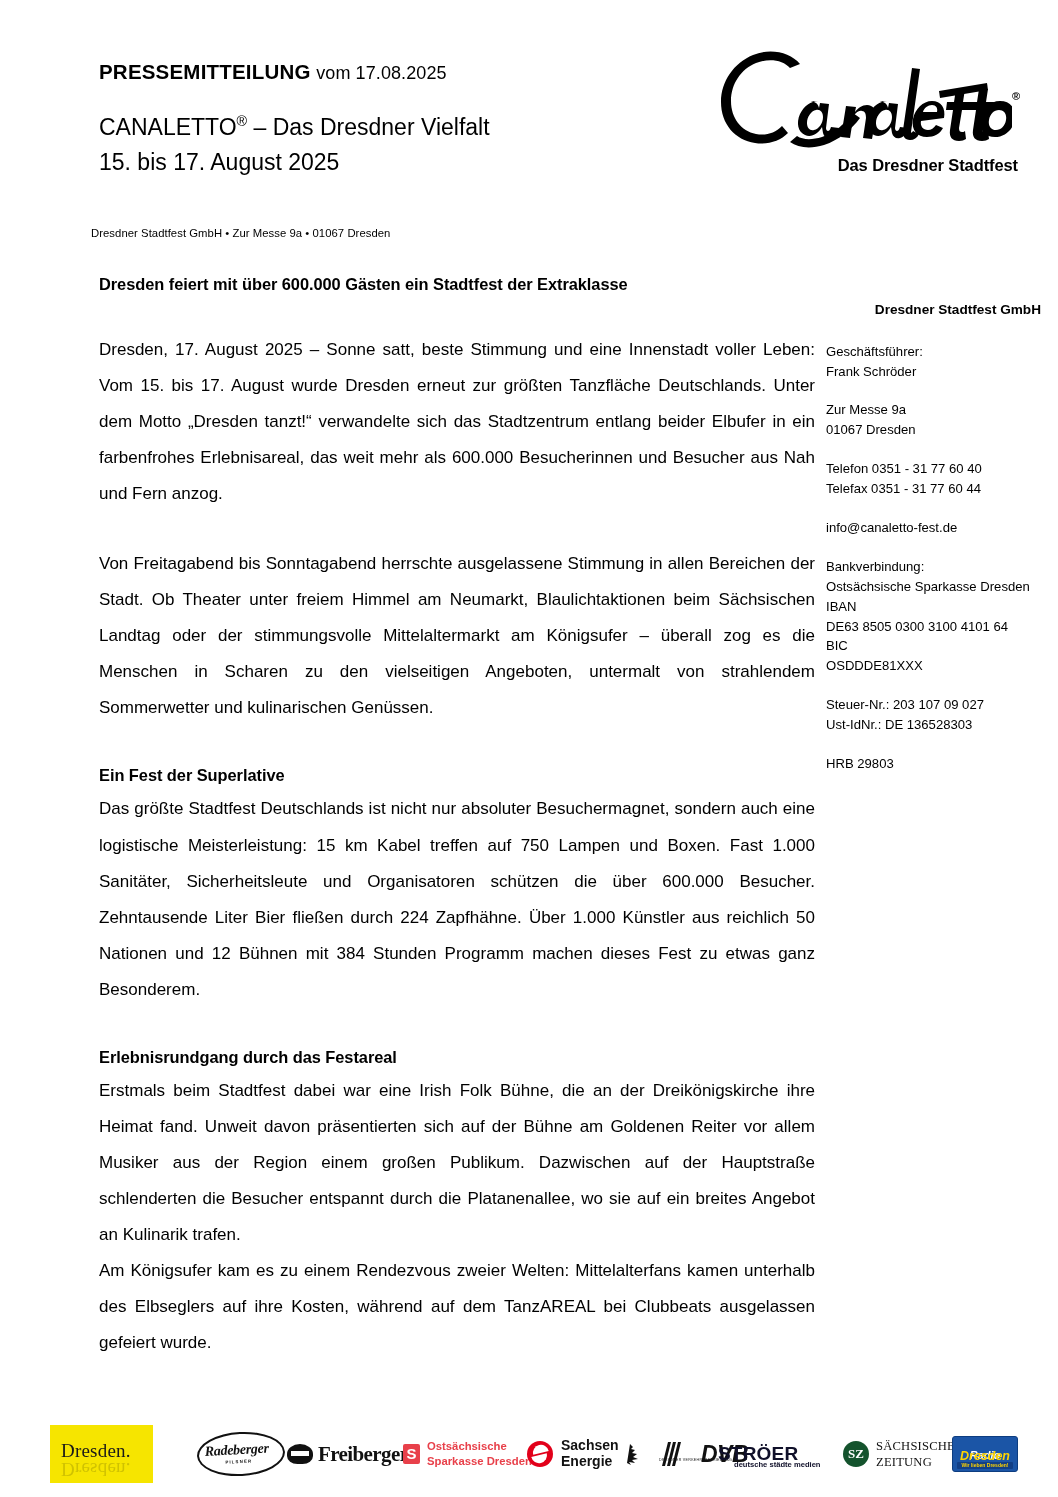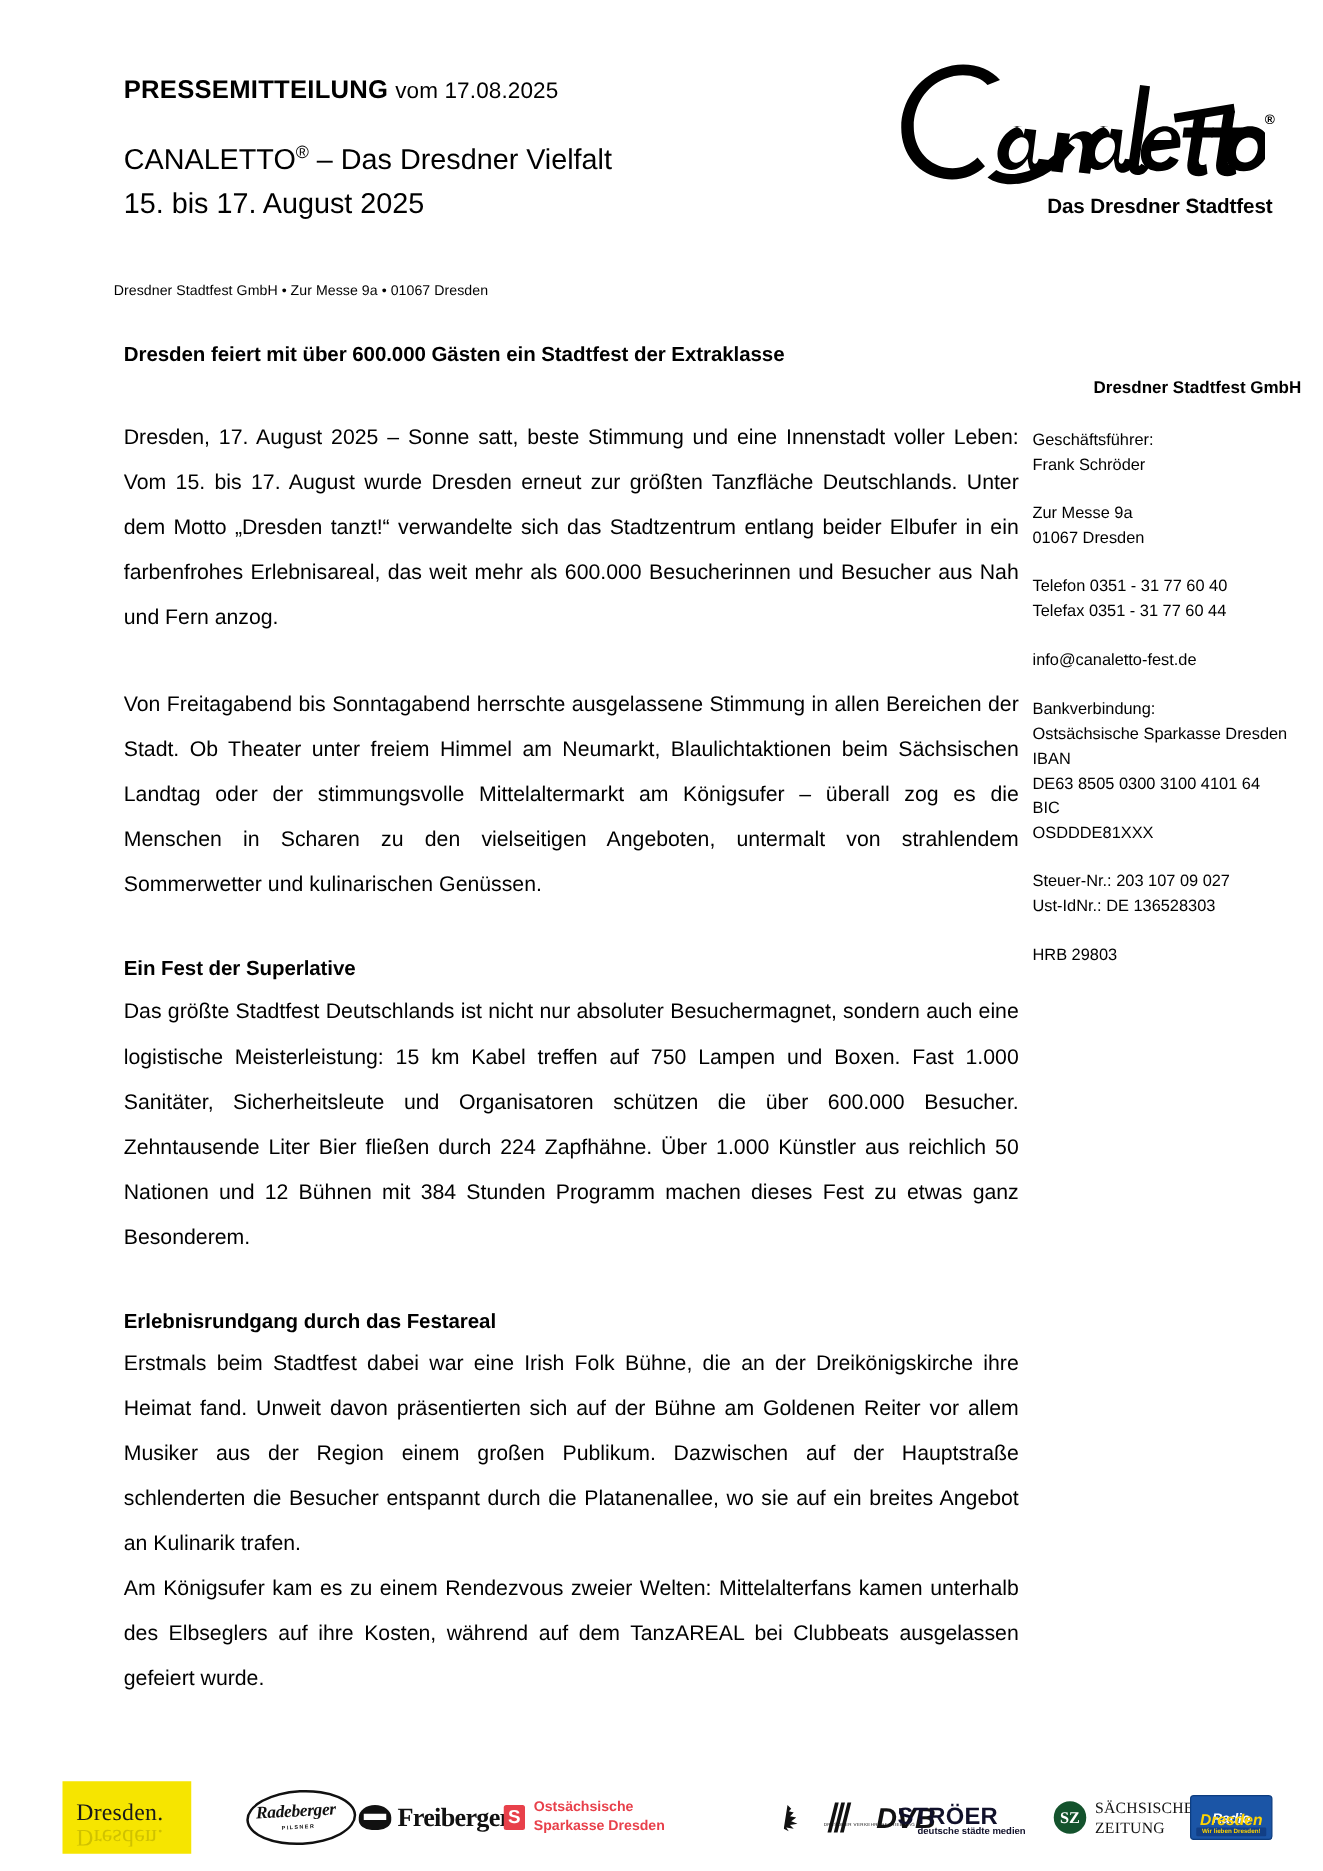--- a/index.html
+++ b/index.html
@@ -554,20 +554,27 @@
     </div>
 
     <div class="sp sp-sparkasse">
       <div class="spk-mark"></div>
       <div class="spk-text">
         <div>Ostsächsische</div>
         <div>Sparkasse Dresden</div>
       </div>
     </div>
 
+    <div class="sp sp-sachsen">
+      <div class="se-mark"></div>
+      <div class="se-text">
+        <div>Sachsen</div>
+        <div>Energie</div>
+      </div>
+    </div>
 
     <div class="sp sp-dvb">
       <svg class="dvb-lion" viewBox="0 0 17 24" xmlns="http://www.w3.org/2000/svg">
         <path d="M3 2l3 3-2 2 4 1-3 3 5 1-4 3 5 2-6 1 3 3-6-1 2 3-4-2z" fill="#111"></path>
       </svg>
       <div class="dvb-slashes">
         <i style="left:0"></i>
           <i style="left:5px"></i>
           <i style="left:10px"></i>
       </div>

